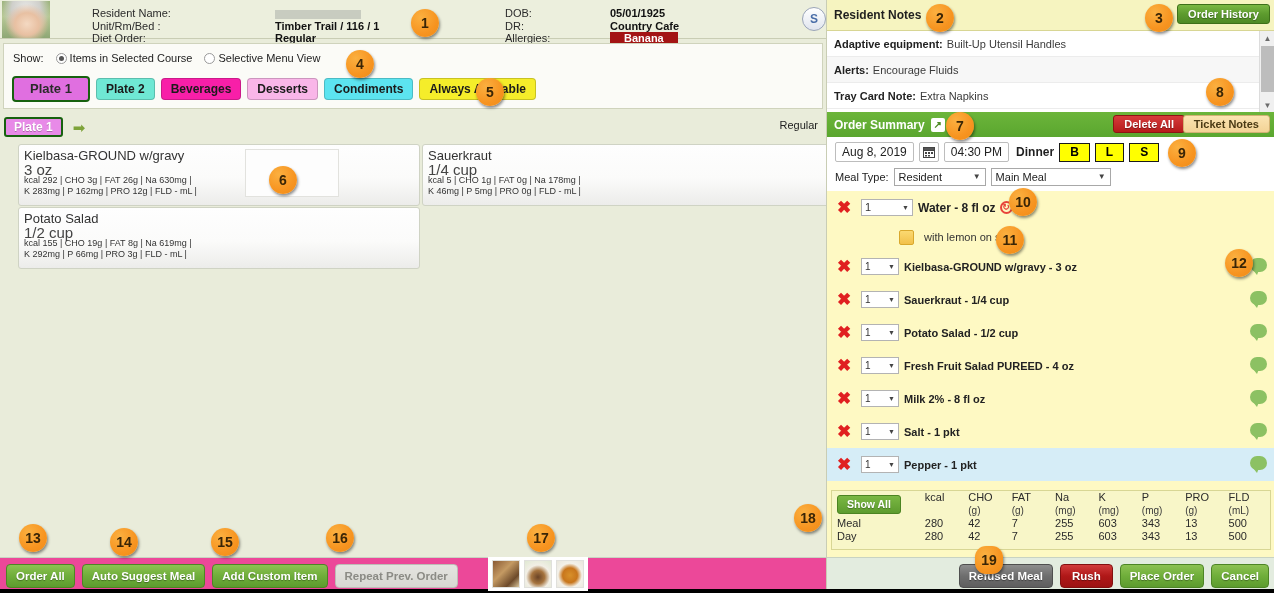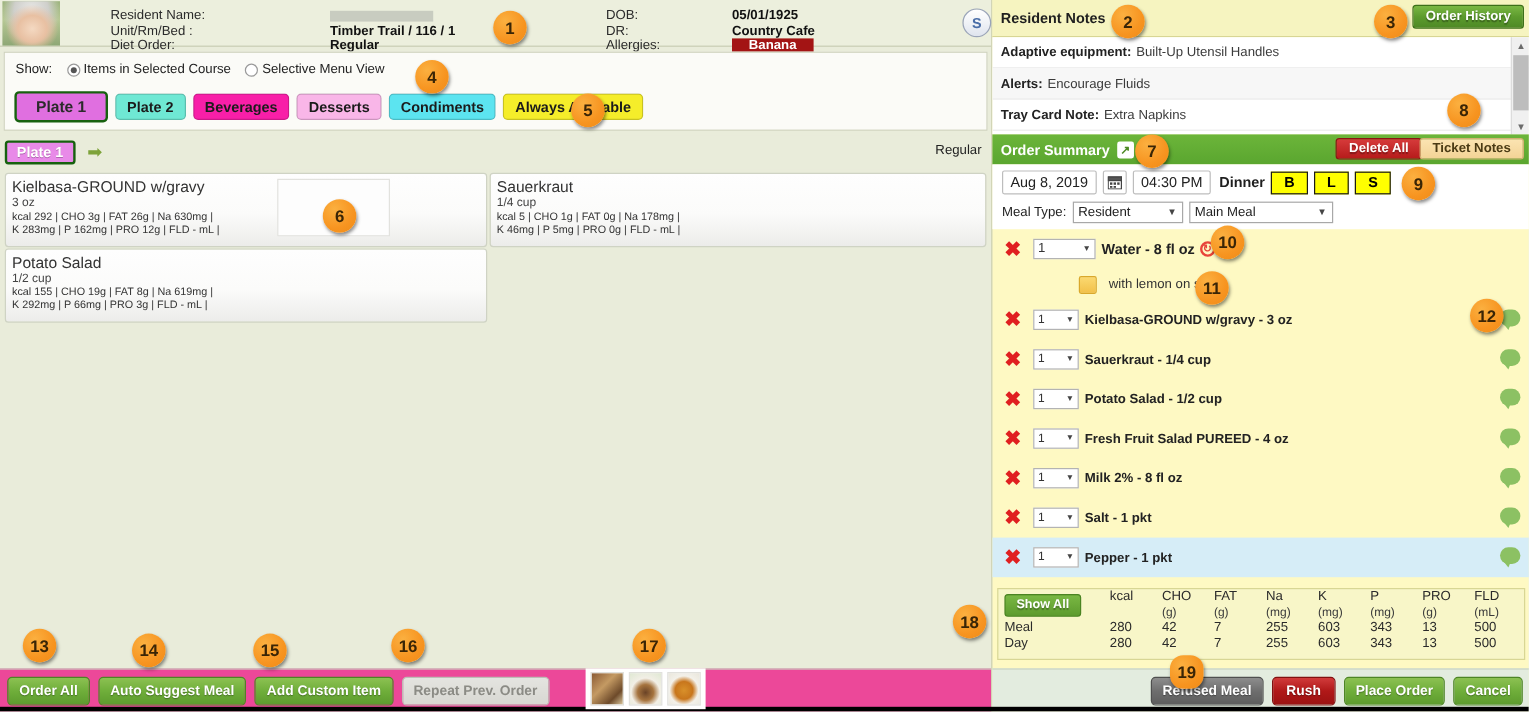--- a/index.html
+++ b/index.html
@@ -157,31 +157,31 @@
     text-shadow: 0 1px 0 rgba(0,0,0,0.25);
   }
   #plate-arrow { margin-left: 10px; color: #7ea33a; font-size: 15px; line-height: 1; }
   #plate-diet {
     position: absolute; right: 8px; top: 6px;
     font-size: 11px; color: #222;
   }
 
   
   #cards-area {
-    position: absolute; left: 0; top: 141px;
+    position: absolute; left: 14px; top: 141px;
     width: 987px; height: 150px;
   }
   .card {
     position: absolute;
     background: linear-gradient(to bottom, #fefefe 0%, #fbfbfa 55%, #ececea 100%);
     border: 1px solid #cfd3c4;
     border-radius: 3px;
   }
   .card-title { font-size: 13px; color: #333; padding: 3px 0 0 5px; line-height: 15px; }
-  .card-portion { font-size: 10px; color: #444; padding: 1px 0 0 5px; line-height: 11px; }
+  .card-portion { font-size: 15px; color: #444; padding: 1px 0 0 5px; line-height: 11px; }
   .card-nutr { font-size: 9px; color: #333; padding: 0 0 0 5px; line-height: 11px; }
   .card-img {
     position: absolute;
     right: 80px; top: 4px;
     width: 94px; height: 48px;
     background: #fdfdfd;
     border: 1px solid #e2e2de;
   }
 
   

